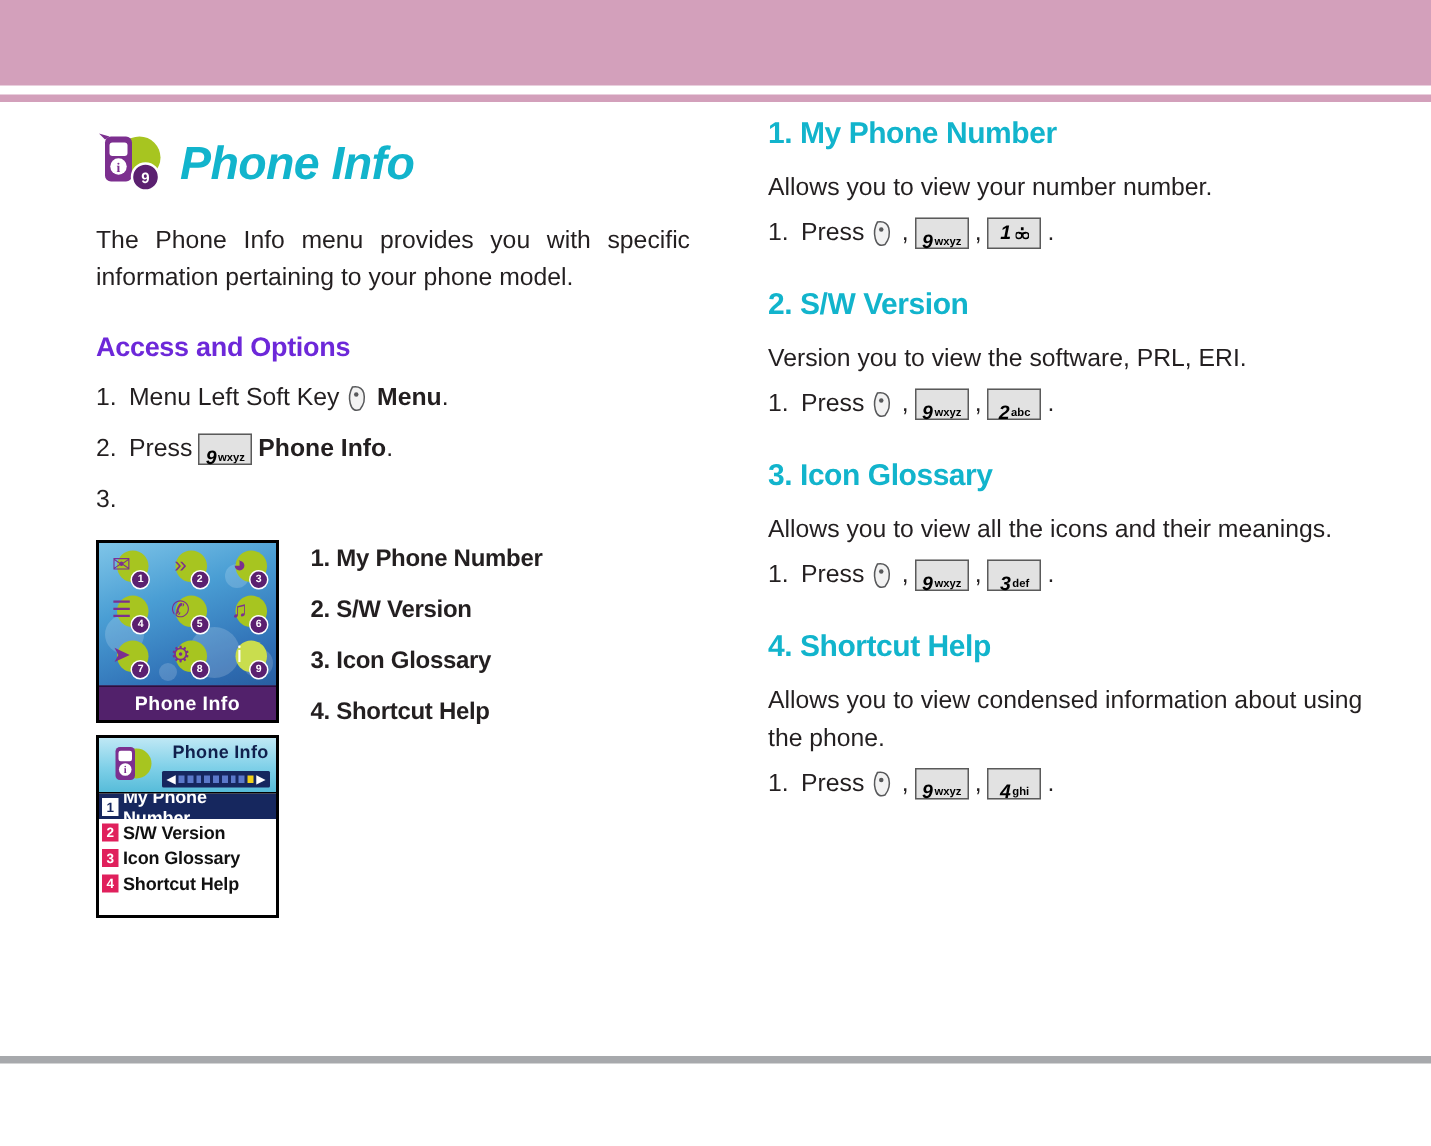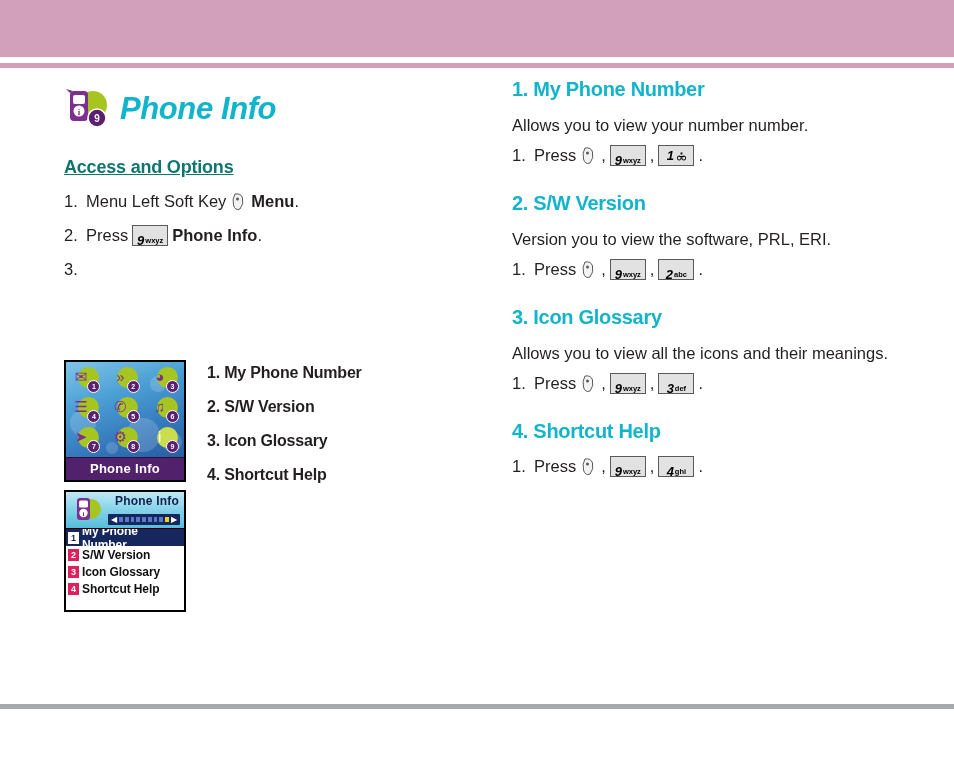--- a/index.html
+++ b/index.html
@@ -75,23 +75,22 @@
     font-size: 16.5px;
     line-height: 25px;
     text-align: justify;
     width: 396px;
     color: #231f20;
   }
   .subhead {
     margin-top: 23px;
     font-size: 18px;
     font-weight: bold;
-    color: #0f766e;
+    color: #6d28d9;
     letter-spacing: -0.2px;
-    text-decoration: underline;
   }
 
   .steps {
     margin-top: 12px;
   }
   .step {
     display: flex;
     align-items: center;
     font-size: 16.5px;
     line-height: 22px;
@@ -361,20 +360,21 @@
           <text x="15" y="27.5" font-family="Liberation Serif, serif" font-size="9" font-weight="bold" fill="#7c2f8f" text-anchor="middle">i</text>
           <path d="M6 6 L2 2 L9 4 Z" fill="#7c2f8f"></path>
         </g>
         <circle cx="33" cy="31" r="9" fill="#5b2070" stroke="#ffffff" stroke-width="1.6"></circle>
         <text x="33" y="35" font-family="Liberation Sans, sans-serif" font-size="10" font-weight="bold" fill="#ffffff" text-anchor="middle">9</text>
       </svg>
     </span>
     <span class="page-title">Phone Info</span>
   </div>
 
+  <div class="intro">The Phone Info menu provides you with specific information pertaining to your phone model.</div>
 
   <div class="subhead">Access and Options</div>
 
   <div class="steps">
 
     <div class="step">
       <span class="step-num">1.</span>
       <span>Menu Left Soft Key</span>
       <span class="softkey">
         <svg viewBox="0 0 15 19" width="15" height="19" aria-hidden="true">
@@ -600,20 +600,21 @@
       <span class="numkey">
         <span class="n">3</span>
           <span class="s">def</span>
       </span>
         <span>.</span>
     </div>
   </div>
 
   <div class="sec">
     <div class="sec-head">4. Shortcut Help</div>
+    <div class="sec-desc">Allows you to view condensed information about using the phone.</div>
     <div class="step">
       <span class="step-num">1.</span>
       <span>Press</span>
       <span class="softkey">
         <svg viewBox="0 0 15 19" width="15" height="19" aria-hidden="true">
           <path d="M4 2 Q10 1 11.5 6 Q13 12 9 17 Q4 19 2.5 13 Q1 7 4 2 Z" fill="#f2f2f2" stroke="#58595b" stroke-width="1"></path>
           <circle cx="6.5" cy="7" r="1.5" fill="#58595b"></circle>
         </svg>
       </span>
         <span>,</span>

